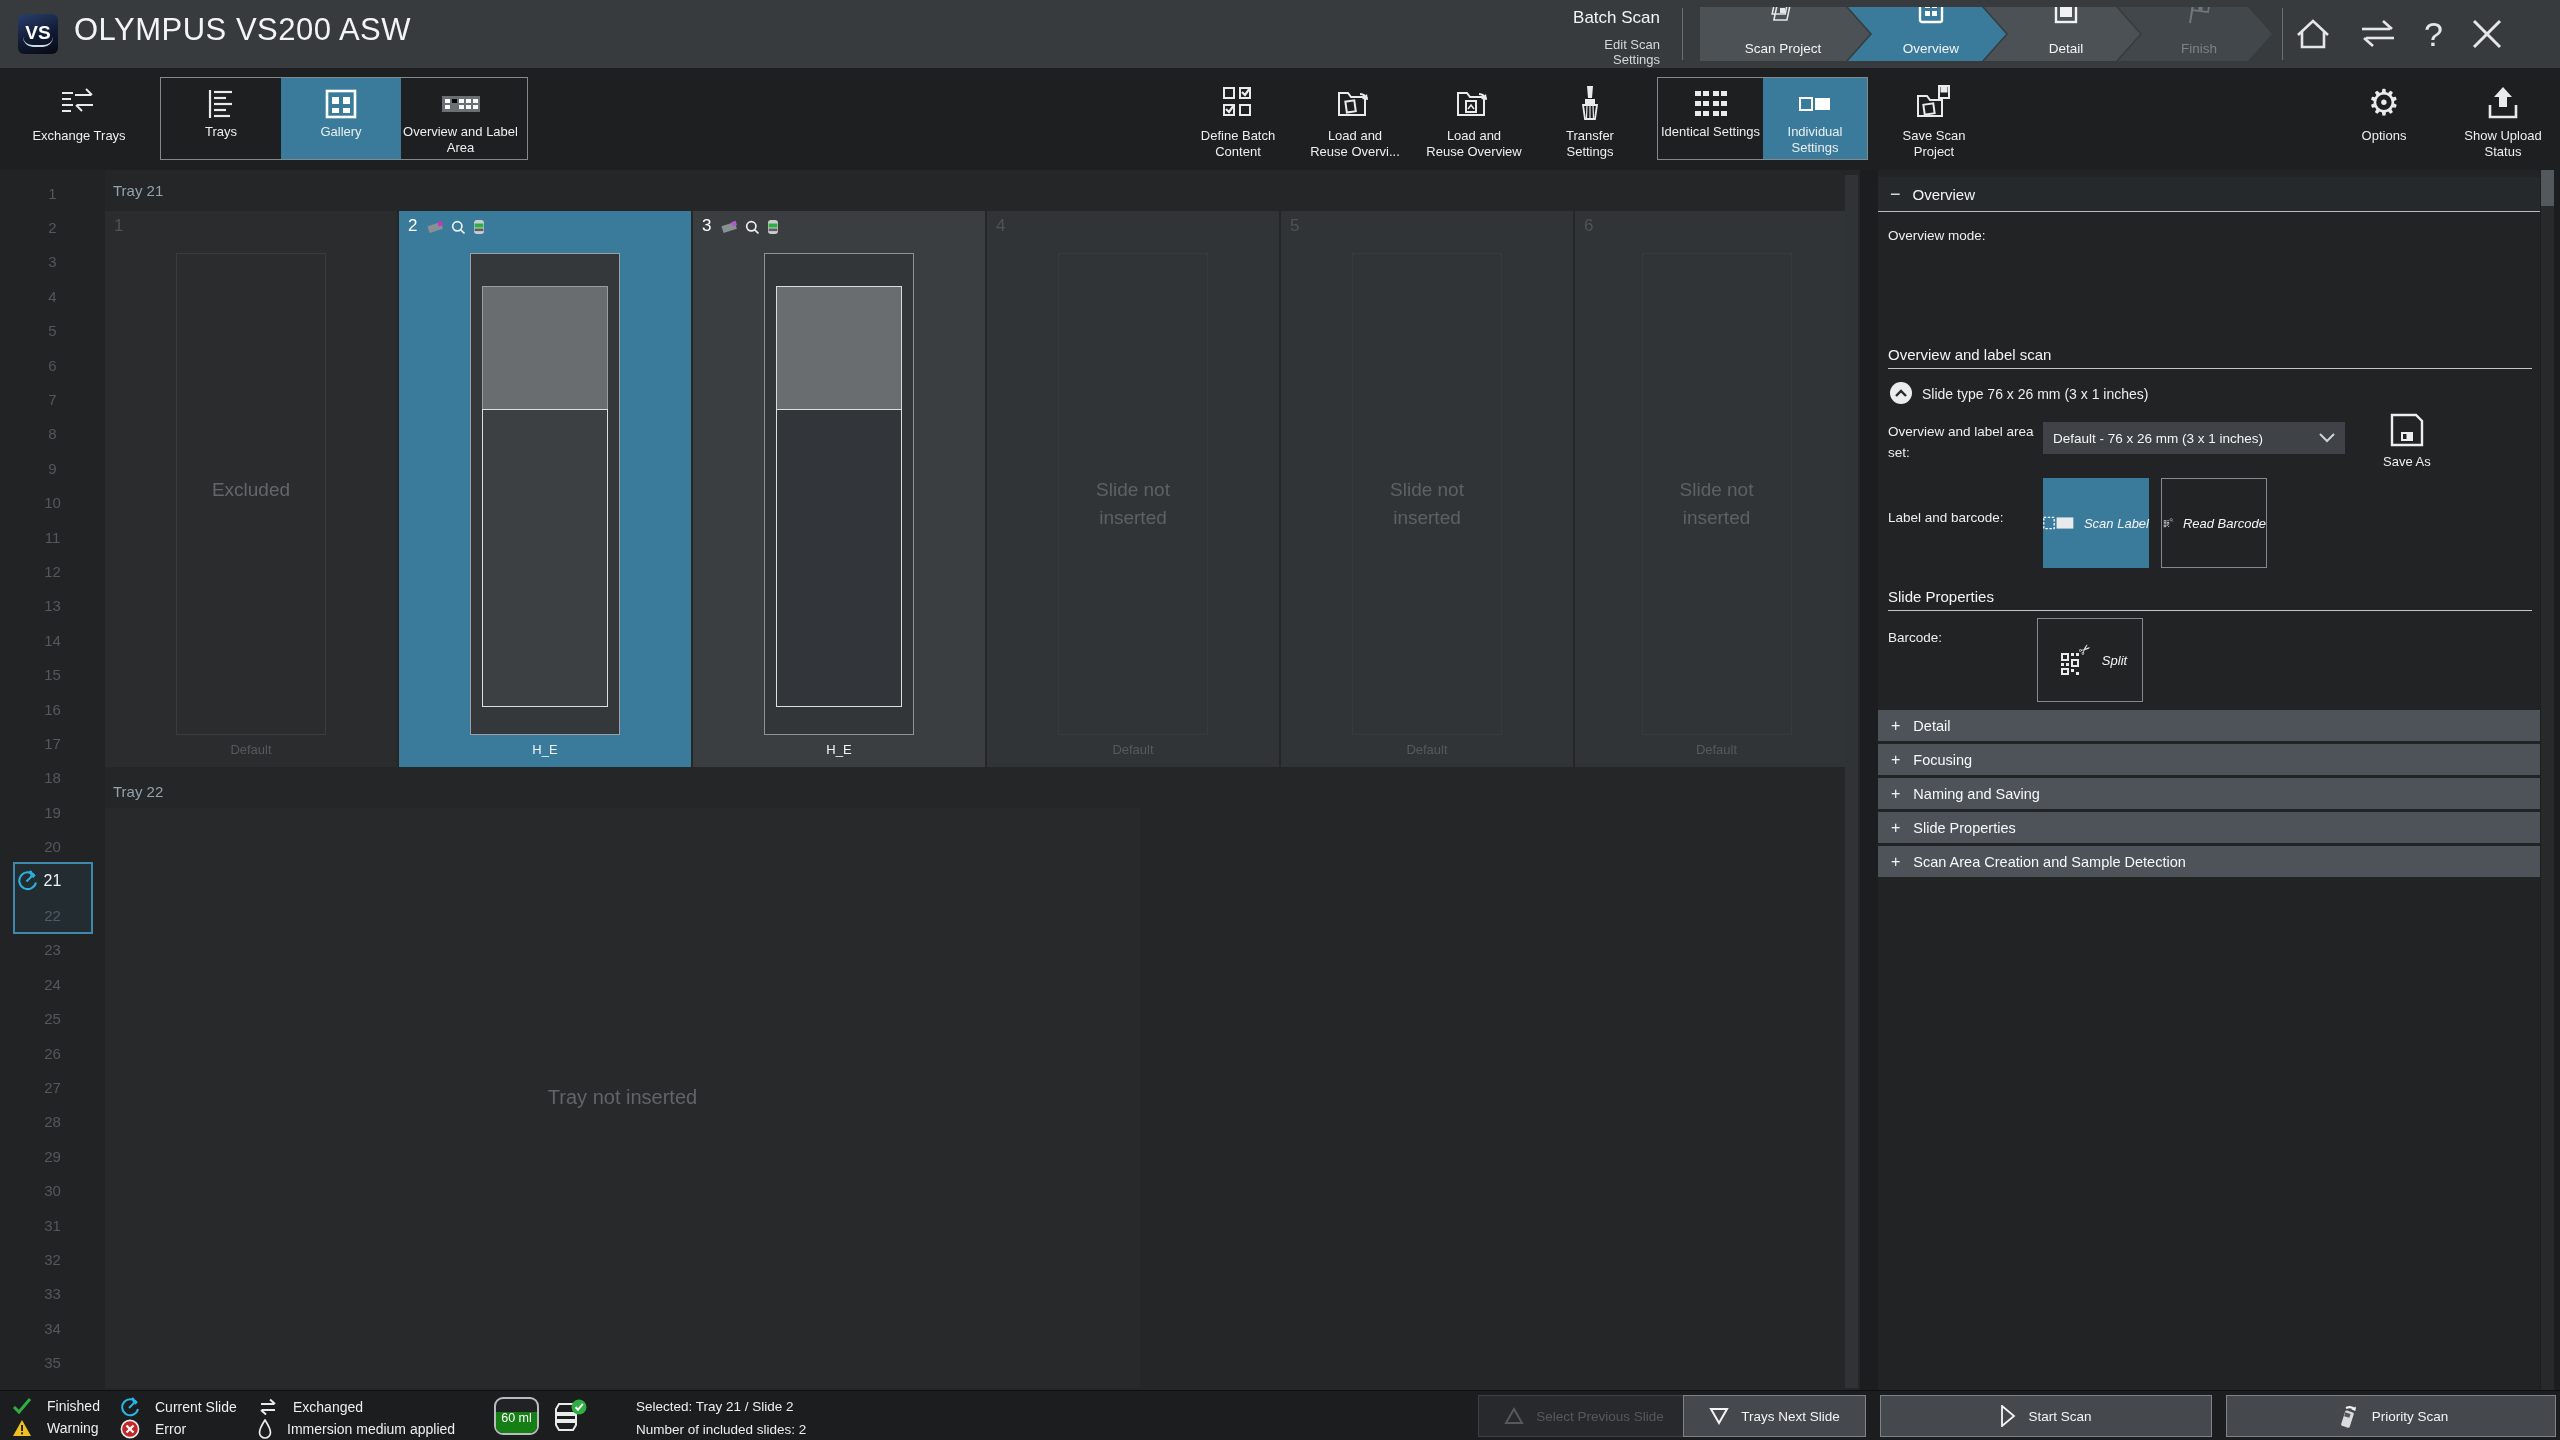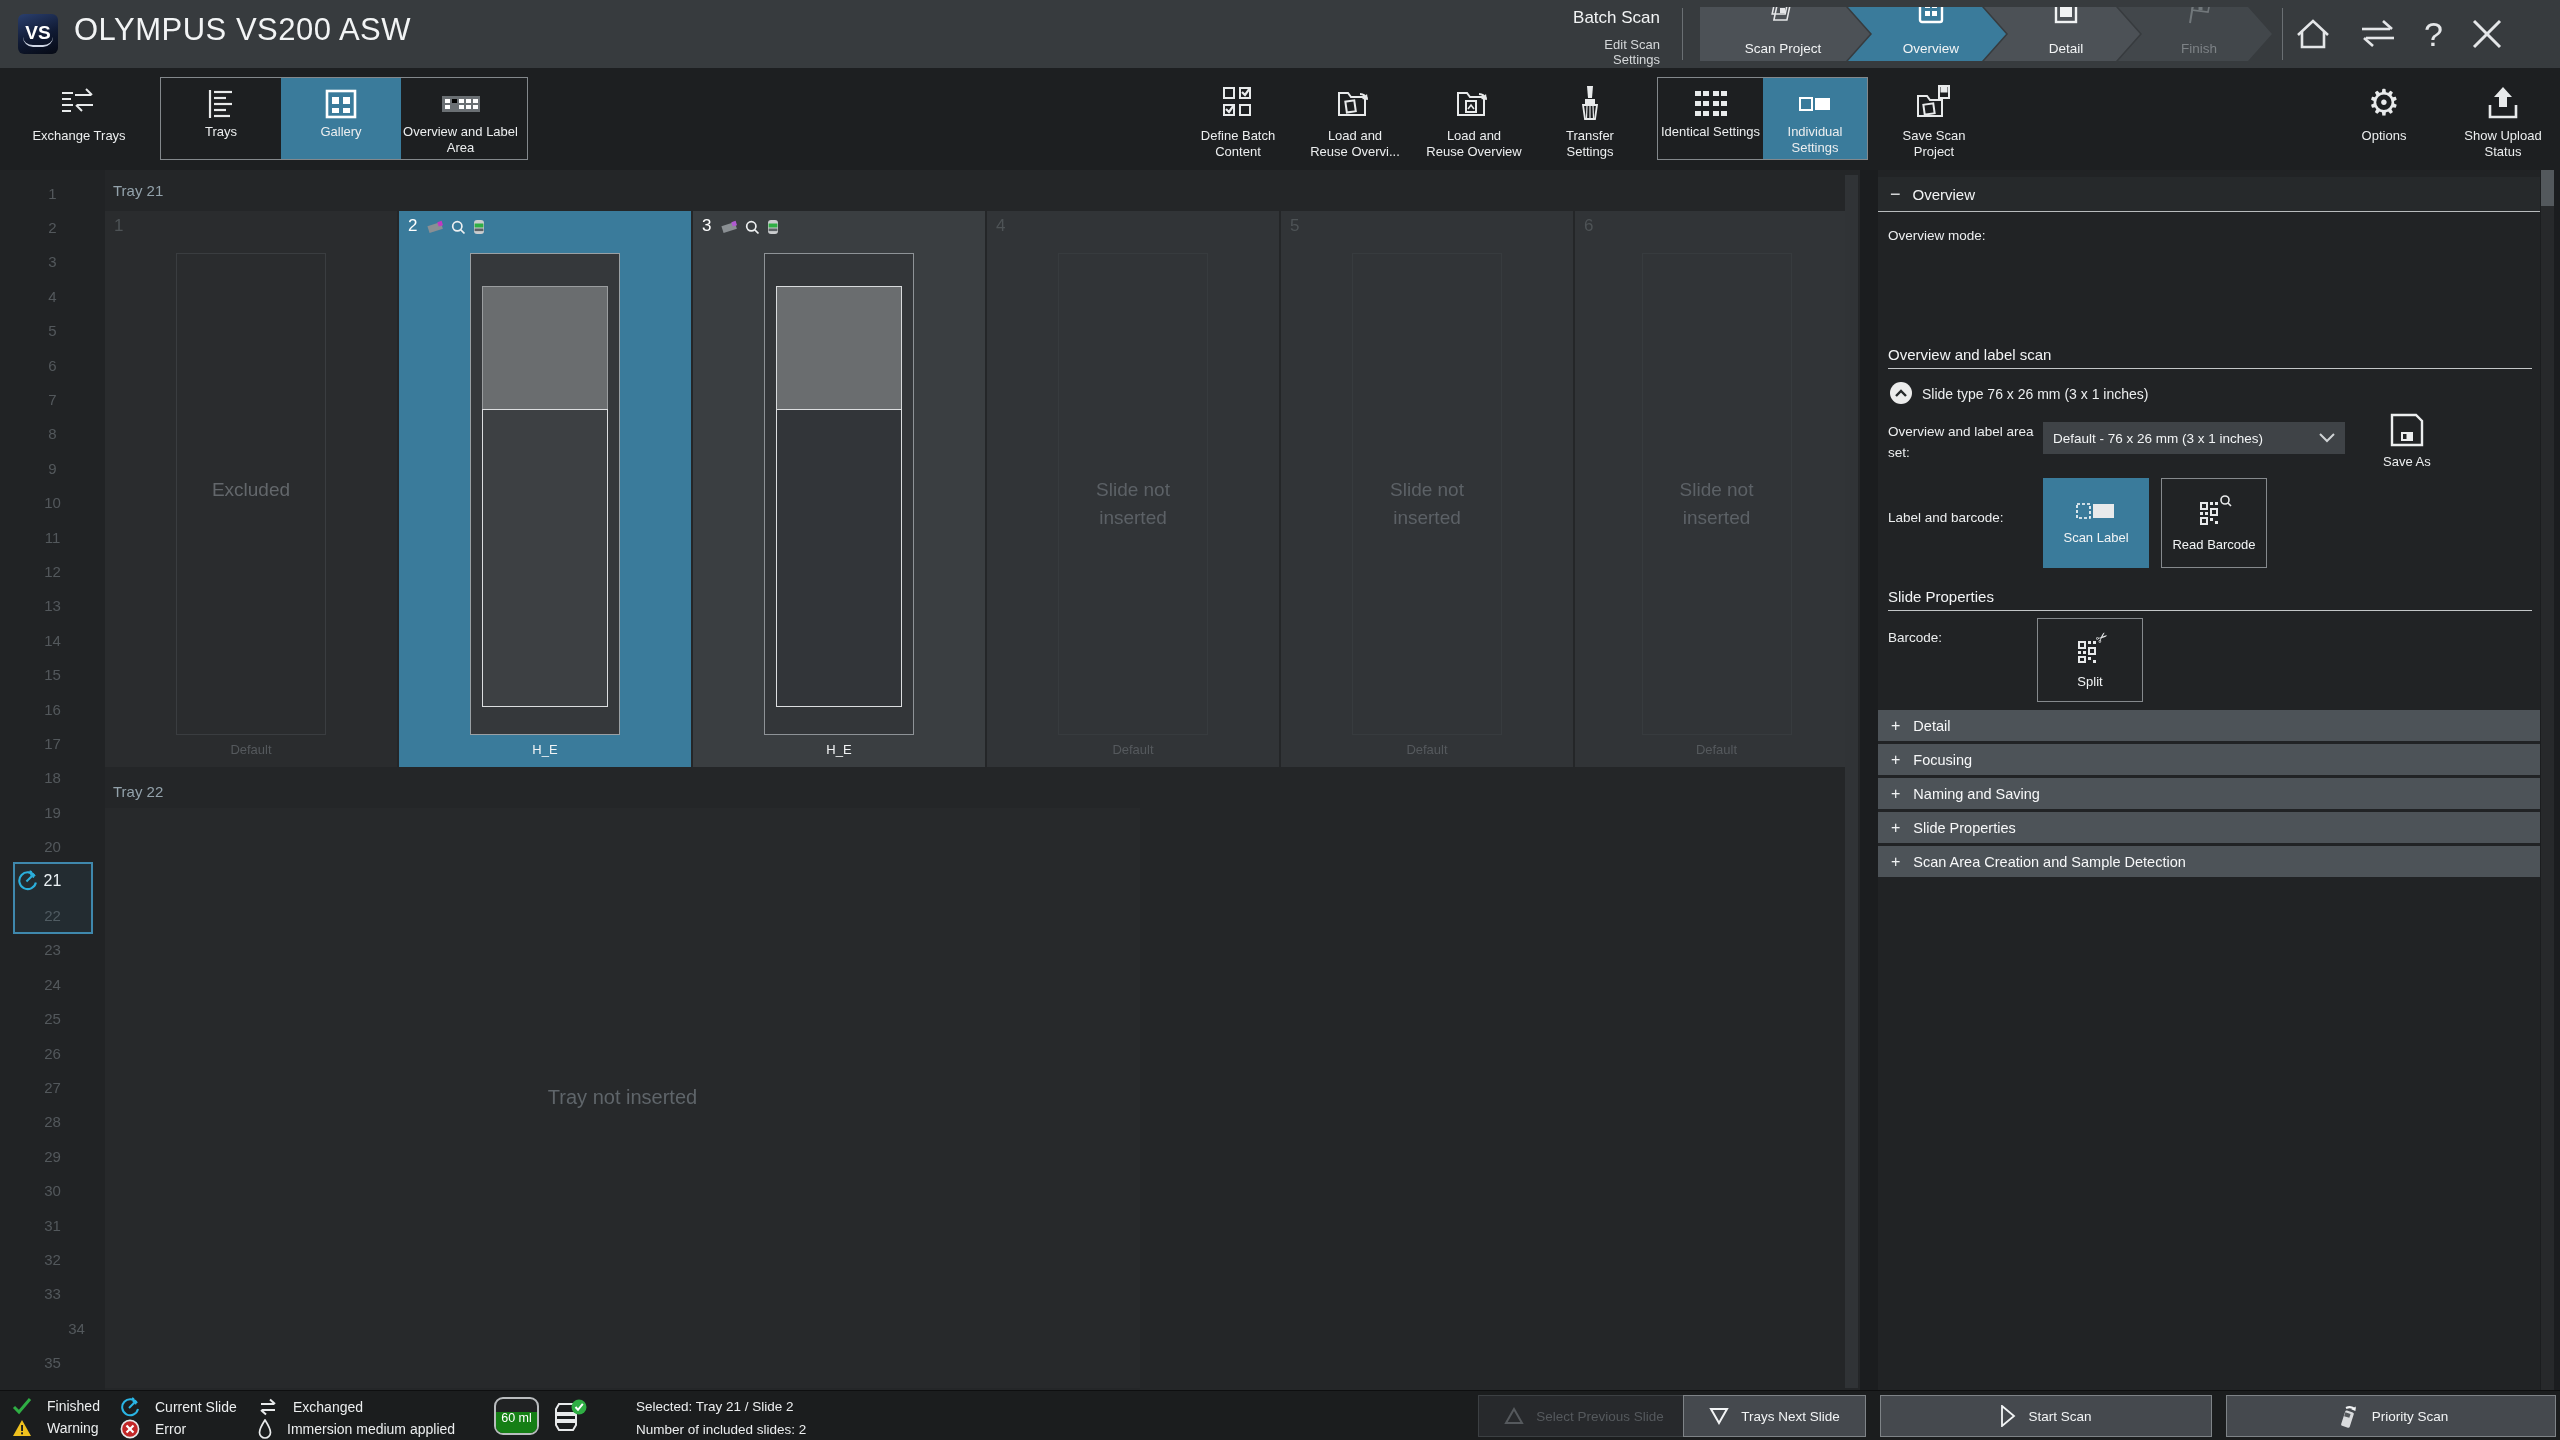--- a/index.html
+++ b/index.html
@@ -101,22 +101,22 @@
           justify-content:center;gap:8px;cursor:pointer;}
   .bigbtn .blabel{font-size:13px;color:#f2f4f5;}
   .bigbtn.sel{background:#3a7b9b;}
   .circbtn{position:absolute;left:12px;width:22px;height:22px;border-radius:50%;background:#ececec;
            display:flex;align-items:center;justify-content:center;cursor:pointer;}
   .dropdown{position:absolute;left:165px;width:302px;height:32px;background:#3f4347;display:flex;
             align-items:center;box-sizing:border-box;padding:0 10px;cursor:pointer;}
   .dropdown .dval{flex:1;font-size:13.5px;color:#f2f4f5;white-space:nowrap;overflow:hidden;}
   .iconbtn{position:absolute;display:flex;flex-direction:column;align-items:center;gap:6px;cursor:pointer;
            color:#eceeef;font-size:13px;}
-  .sqbtn{position:absolute;width:106px;height:90px;box-sizing:border-box;display:flex;flex-direction:column;
-         align-items:center;justify-content:center;gap:9px;cursor:pointer;}
+  .sqbtn{position:absolute;width:106px;height:90px;box-sizing:border-box;display:flex;flex-direction:row;
+         align-items:center;justify-content:center;gap:9px;cursor:pointer;font-style:italic;}
   .sqbtn .blabel{font-size:13px;color:#f2f4f5;white-space:nowrap;}
   .sqbtn.sel{background:#3a7b9b;}
   .sqbtn.outlined{border:1px solid #85898d;}
   .collrow{position:absolute;left:0;width:662px;height:31px;background:#4d5358;display:flex;align-items:center;cursor:pointer;}
   .collrow .pm{margin:0 13px;font-size:16px;color:#f2f4f5;}
   .collrow .clabel{font-size:14.5px;color:#f7f8f9;}
   .rscroll{left:2541px;top:170px;width:13px;height:1220px;background:#27292b;}
   .rthumb{position:absolute;left:0;top:0;width:13px;height:36px;background:#53585c;}
 
   
@@ -435,21 +435,21 @@
         <div class="traynum" style="top: 799.2px;">24</div>
         <div class="traynum" style="top: 833.6px;">25</div>
         <div class="traynum" style="top: 868px;">26</div>
         <div class="traynum" style="top: 902.4px;">27</div>
         <div class="traynum" style="top: 936.8px;">28</div>
         <div class="traynum" style="top: 971.2px;">29</div>
         <div class="traynum" style="top: 1005.6px;">30</div>
         <div class="traynum" style="top: 1040px;">31</div>
         <div class="traynum" style="top: 1074.4px;">32</div>
         <div class="traynum" style="top: 1108.8px;">33</div>
-        <div class="traynum" style="top: 1143.2px; margin-left: 24px;">34</div>
+        <div class="traynum" style="top: 1143.2px;">34</div>
         <div class="traynum" style="top: 1177.6px;">35</div>
       </div>
     <div class="traybox" style="top:692px;height:72px;"></div>
   </div>
 
   <div class="abs gallery">
     <div class="trayheader" style="top:12px;">Tray 21</div>
 
     <div class="cell excluded" style="left:0;width:292px;">
       <div class="num">1</div>

